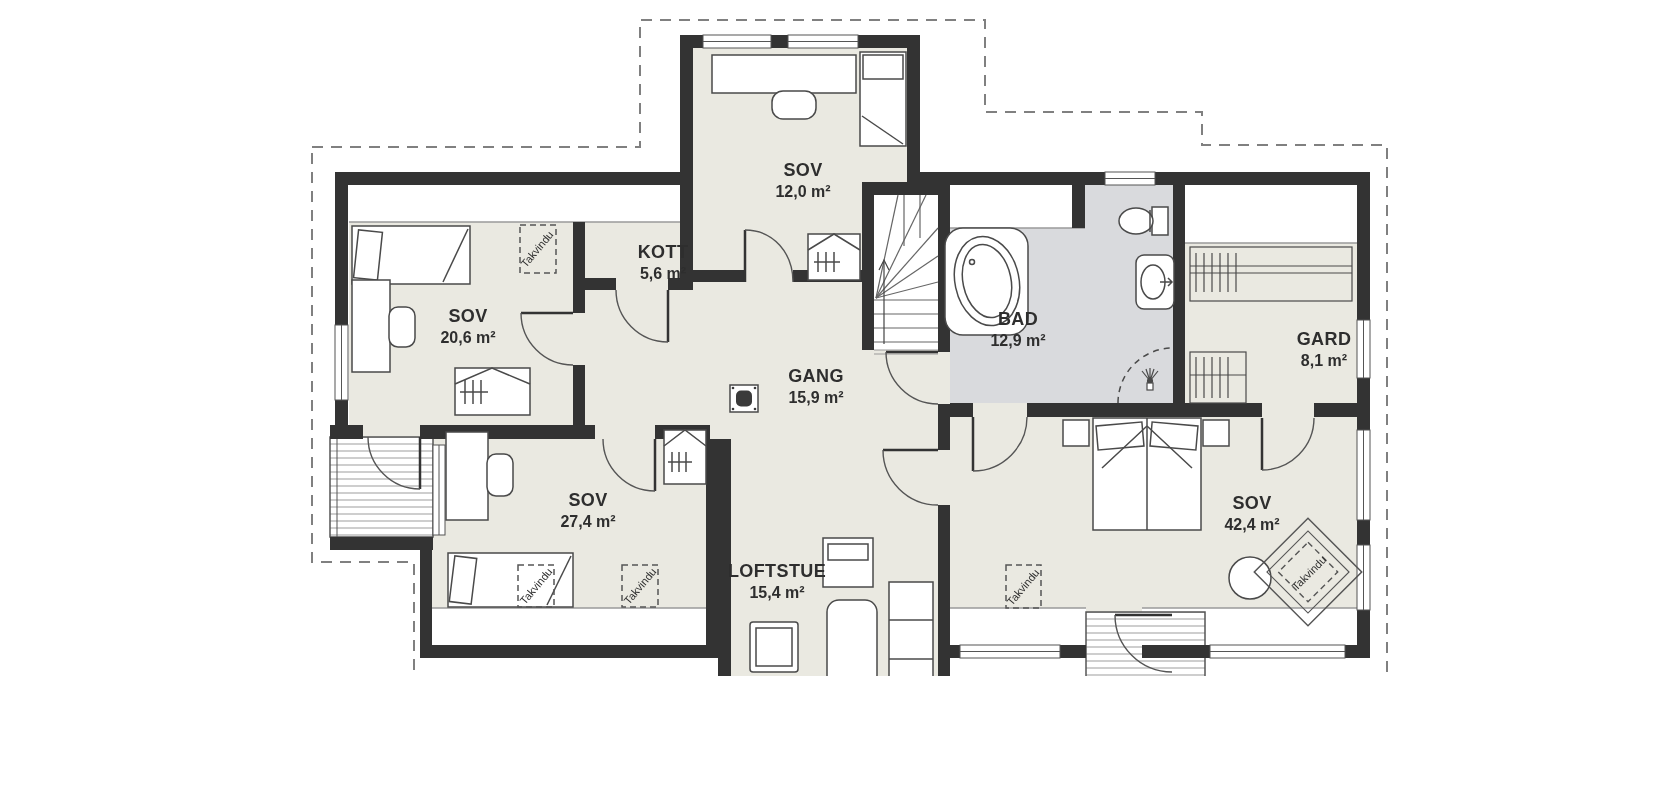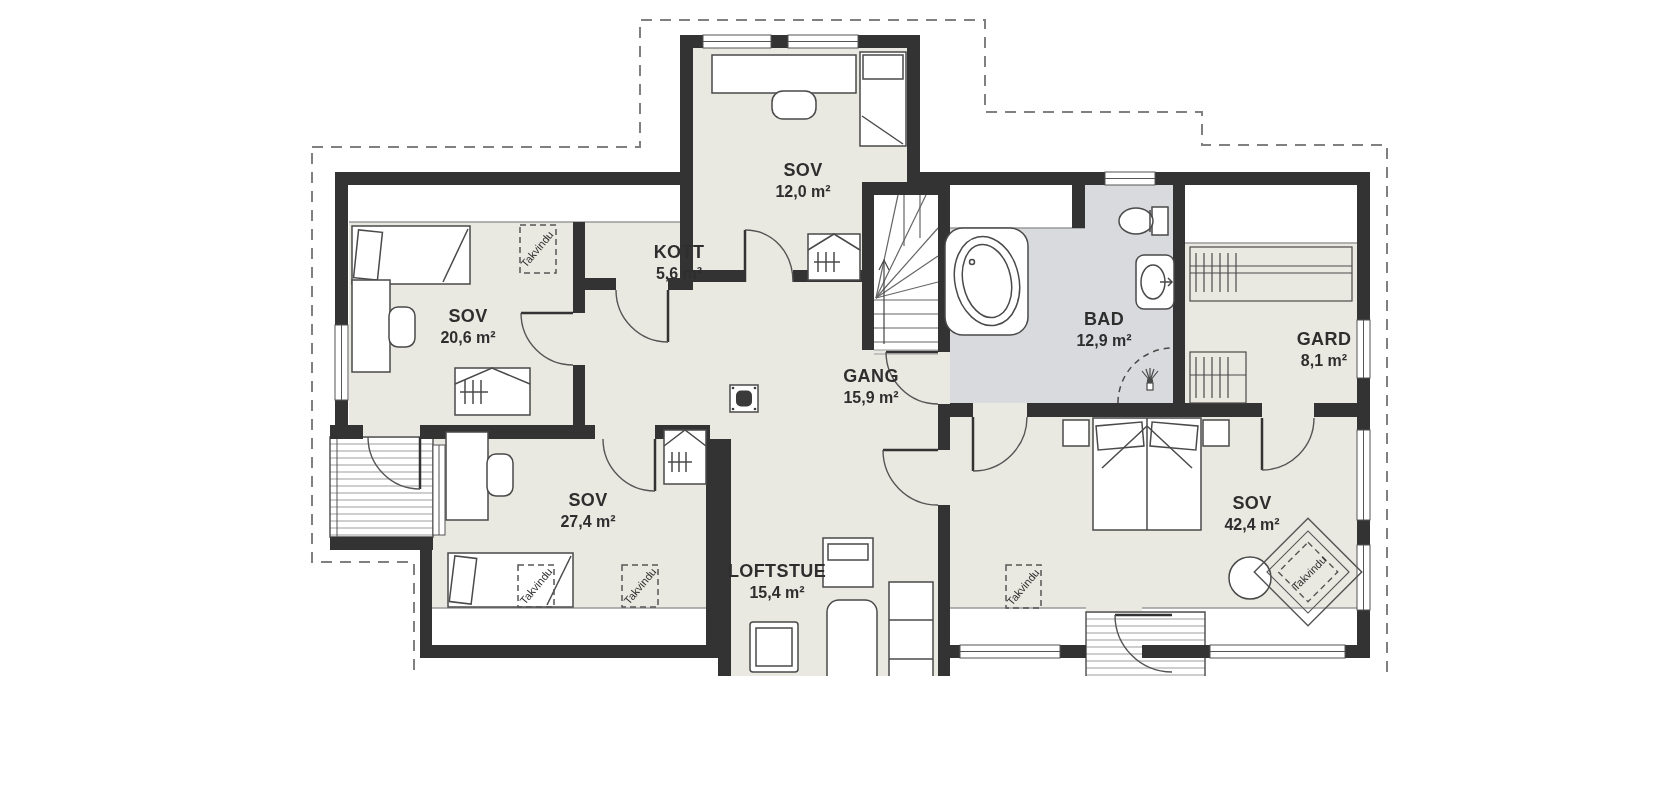--- a/index.html
+++ b/index.html
@@ -343,36 +343,36 @@
   </g>
 
   <path d="M312,147 H640 V20 H985 V112 H1202 V145 H1387 V712 H1041 V686 H980 V780 H687 V686 H414 V562 H312 Z" fill="none" stroke="#808080" stroke-width="2" stroke-dasharray="11 8"></path>
 </svg>
 
 <div class="room-label" style="left:803px;top:180px">
   <div class="room-name">SOV</div>
   <div class="room-area">12,0 m²</div>
 </div>
 
-<div class="room-label" style="left:679px;top:262px">
+<div class="room-label" style="left:663px;top:262px">
   <div class="room-name">KOTT</div>
   <div class="room-area">5,6 m²</div>
 </div>
 
 <div class="room-label" style="left:468px;top:326px">
   <div class="room-name">SOV</div>
   <div class="room-area">20,6 m²</div>
 </div>
 
-<div class="room-label" style="left:871px;top:386px">
+<div class="room-label" style="left:816px;top:386px">
   <div class="room-name">GANG</div>
   <div class="room-area">15,9 m²</div>
 </div>
 
-<div class="room-label" style="left:1104px;top:329px">
+<div class="room-label" style="left:1018px;top:329px">
   <div class="room-name">BAD</div>
   <div class="room-area">12,9 m²</div>
 </div>
 
 <div class="room-label" style="left:1324px;top:349px">
   <div class="room-name">GARD</div>
   <div class="room-area">8,1 m²</div>
 </div>
 
 <div class="room-label" style="left:588px;top:510px">

